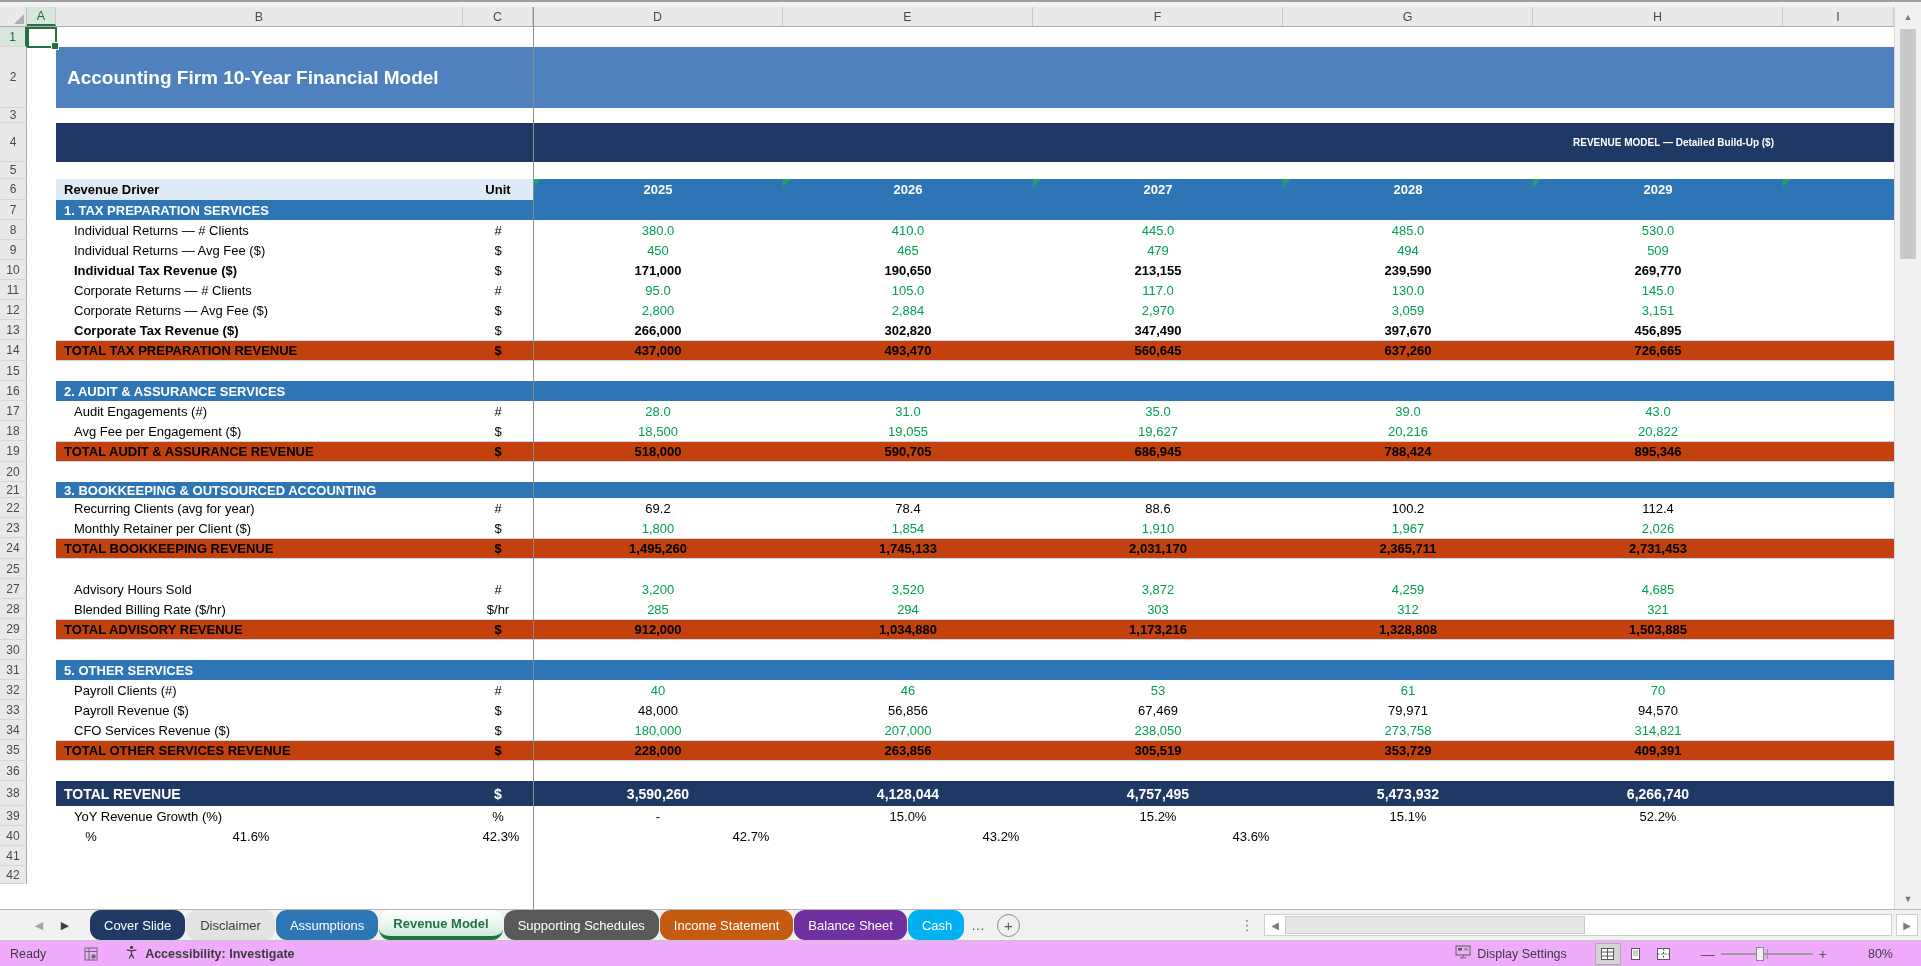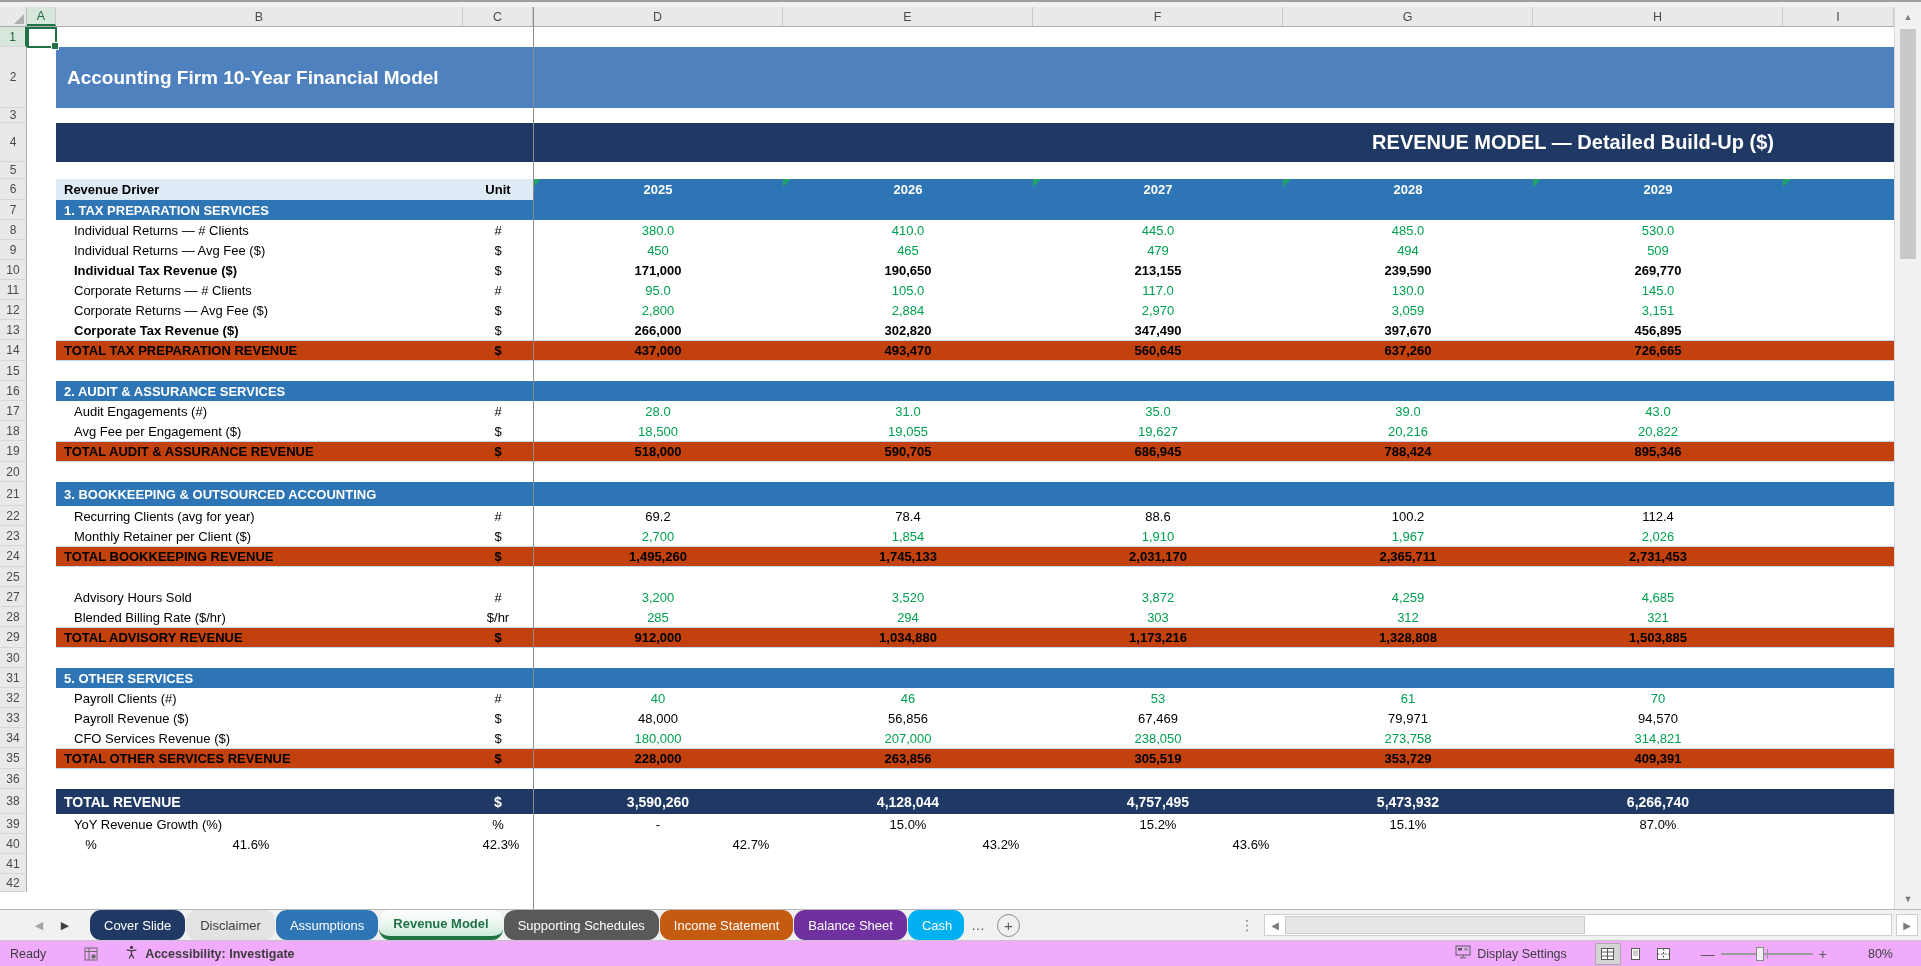--- a/index.html
+++ b/index.html
@@ -26,21 +26,21 @@
   .cY{width:250px;flex:0 0 250px;position:relative;box-sizing:border-box;}
   .cI{flex:1;position:relative;box-sizing:border-box;}
   .span{flex:1;box-sizing:border-box;}
   .cell{display:flex;align-items:center;}
   .lbl{padding-left:18px;}
   .lbl0{padding-left:8px;}
   .ctr{justify-content:center;}
   .bold{font-weight:bold;}
   .green{color:#00A050;}
   .titlebanner{background:#4E81BD;color:#fff;font-size:19px;font-weight:bold;padding-left:11px;}
-  .darkbanner{background:#1F3864;color:#fff;font-size:20px;font-weight:bold;justify-content:flex-end;padding-right:120px;}
+  .darkbanner{background:#1F3864;color:#fff;font-size:10px;font-weight:bold;justify-content:flex-end;padding-right:120px;}
   .hdrBC{background:#DEEAF6;font-weight:bold;}
   .yhead{background:#2E75B6;color:#fff;font-weight:bold;justify-content:center;}
   .tri{position:absolute;left:0;top:0;width:0;height:0;border-top:8px solid #21A366;border-right:8px solid transparent;}
   .sectionrow{background:#2E75B6;color:#fff;font-weight:bold;padding-left:8px;}
   .totalbg{background:#c2410c;font-weight:bold;border-top:1px solid #C5D7EC;border-bottom:1px solid #C5D7EC;}
   .grandbg{background:#1F3864;color:#fff;font-weight:bold;font-size:14px;}
   .selbox{position:absolute;left:0;top:0;right:-1px;bottom:-1px;border:2px solid #217346;z-index:6;}
   .selbox::after{content:'';position:absolute;right:-4px;bottom:-4px;width:6px;height:6px;background:#217346;border:1px solid #fff;}
   .freeze{position:absolute;left:533px;top:7px;width:1px;height:902px;background:#8C8C8C;z-index:5;}
   
@@ -293,21 +293,21 @@
           <div class="cY cell ctr totalbg">686,945</div>
           <div class="cY cell ctr totalbg">788,424</div>
           <div class="cY cell ctr totalbg">895,346</div>
           <div class="cI cell totalbg"></div>
         </div>
         <div class="r" style="height: 20px;">
           <div class="gutter">20</div>
           <div class="cA"></div>
           <div class="span"></div>
         </div>
-        <div class="r" style="height: 24px;">
+        <div class="r" style="height: 16px;">
           <div class="gutter">21</div>
           <div class="cA"></div>
           <div class="span cell sectionrow">3. BOOKKEEPING &amp; OUTSOURCED ACCOUNTING</div>
         </div>
         <div class="r" style="height: 20px;">
           <div class="gutter">22</div>
           <div class="cA"></div>
           <div class="cB cell lbl">Recurring Clients (avg for year)</div>
           <div class="cC cell ctr">#</div>
           <div class="cY cell ctr">69.2</div>
@@ -315,21 +315,21 @@
           <div class="cY cell ctr">88.6</div>
           <div class="cY cell ctr">100.2</div>
           <div class="cY cell ctr">112.4</div>
           <div class="cI"></div>
         </div>
         <div class="r" style="height: 20px;">
           <div class="gutter">23</div>
           <div class="cA"></div>
           <div class="cB cell lbl">Monthly Retainer per Client ($)</div>
           <div class="cC cell ctr">$</div>
-          <div class="cY cell ctr green">2,700</div>
+          <div class="cY cell ctr green">1,800</div>
           <div class="cY cell ctr green">1,854</div>
           <div class="cY cell ctr green">1,910</div>
           <div class="cY cell ctr green">1,967</div>
           <div class="cY cell ctr green">2,026</div>
           <div class="cI"></div>
         </div>
         <div class="r" style="height: 21px;">
           <div class="gutter">24</div>
           <div class="cA"></div>
           <div class="cB cell totalbg lbl0">TOTAL BOOKKEEPING REVENUE</div>
@@ -459,21 +459,21 @@
         </div>
         <div class="r" style="height: 20px;">
           <div class="gutter">39</div>
           <div class="cA"></div>
           <div class="cB cell lbl">YoY Revenue Growth (%)</div>
           <div class="cC cell ctr">%</div>
           <div class="cY cell ctr">-</div>
           <div class="cY cell ctr">15.0%</div>
           <div class="cY cell ctr">15.2%</div>
           <div class="cY cell ctr">15.1%</div>
-          <div class="cY cell ctr">87.0%</div>
+          <div class="cY cell ctr">52.2%</div>
           <div class="cI"></div>
         </div>
         <div class="r" style="height: 20px;">
           <div class="gutter">40</div>
           <div class="cA"></div>
           <div class="cC cell ctr">%</div>
           <div class="cY cell ctr">41.6%</div>
           <div class="cY cell ctr">42.3%</div>
           <div class="cY cell ctr">42.7%</div>
           <div class="cY cell ctr">43.2%</div>

